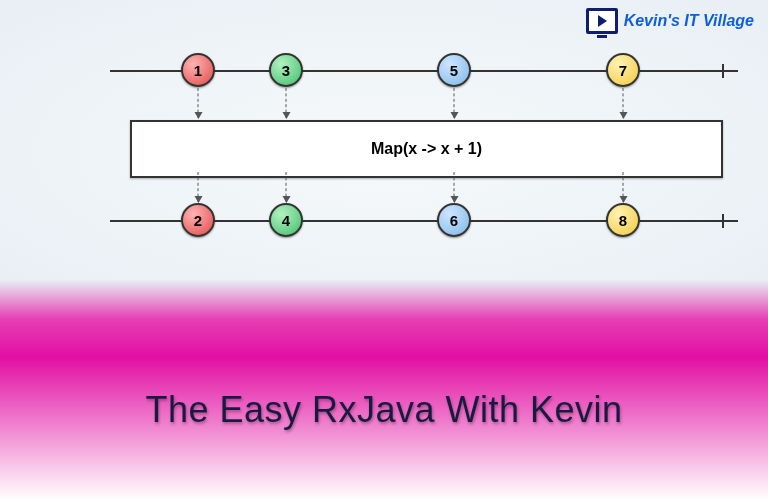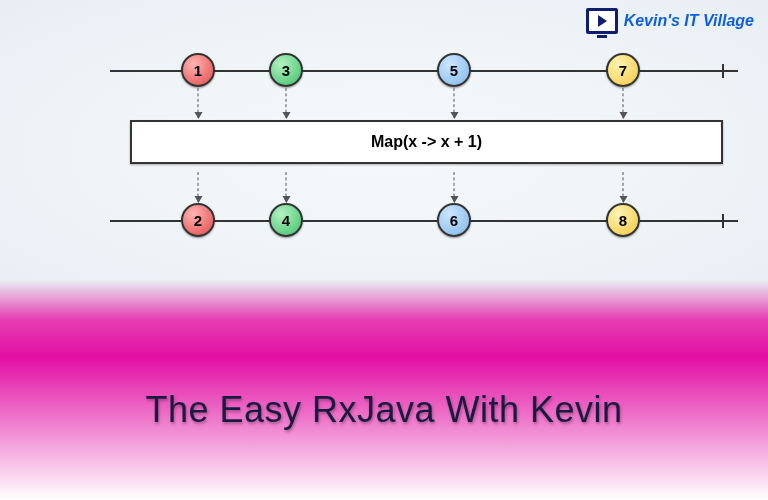--- a/index.html
+++ b/index.html
@@ -107,21 +107,21 @@
     transform: translate(-50%, -50%);
   }
   .red { background: radial-gradient(circle at 35% 30%, #ffb3b3, #e24a4a); }
   .green { background: radial-gradient(circle at 35% 30%, #b3f2c0, #3fbf6b); }
   .blue { background: radial-gradient(circle at 35% 30%, #cde5ff, #7fb8e8); }
   .yellow { background: radial-gradient(circle at 35% 30%, #fff3b3, #f2c83f); }
   .operator-box {
     position: absolute;
     top: 120px;
     left: 130px; right: 45px;
-    height: 44px;
+    height: 58px;
     border: 2px solid #333;
     background: #fff;
     display: flex;
     align-items: center;
     justify-content: center;
     font-weight: bold;
     font-size: 16px;
     box-shadow: 0 1px 2px rgba(0,0,0,0.3);
   }
   .arrow-down {

